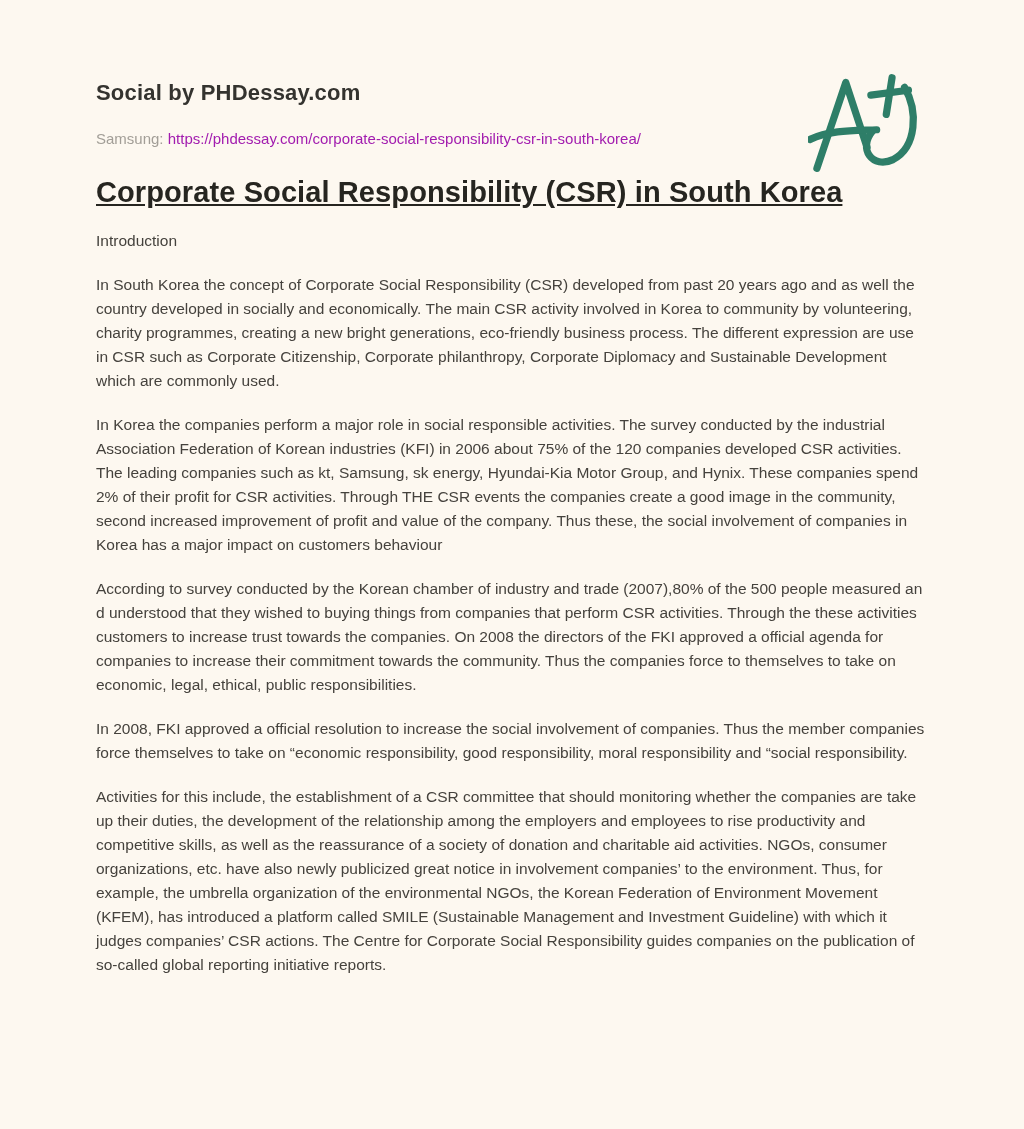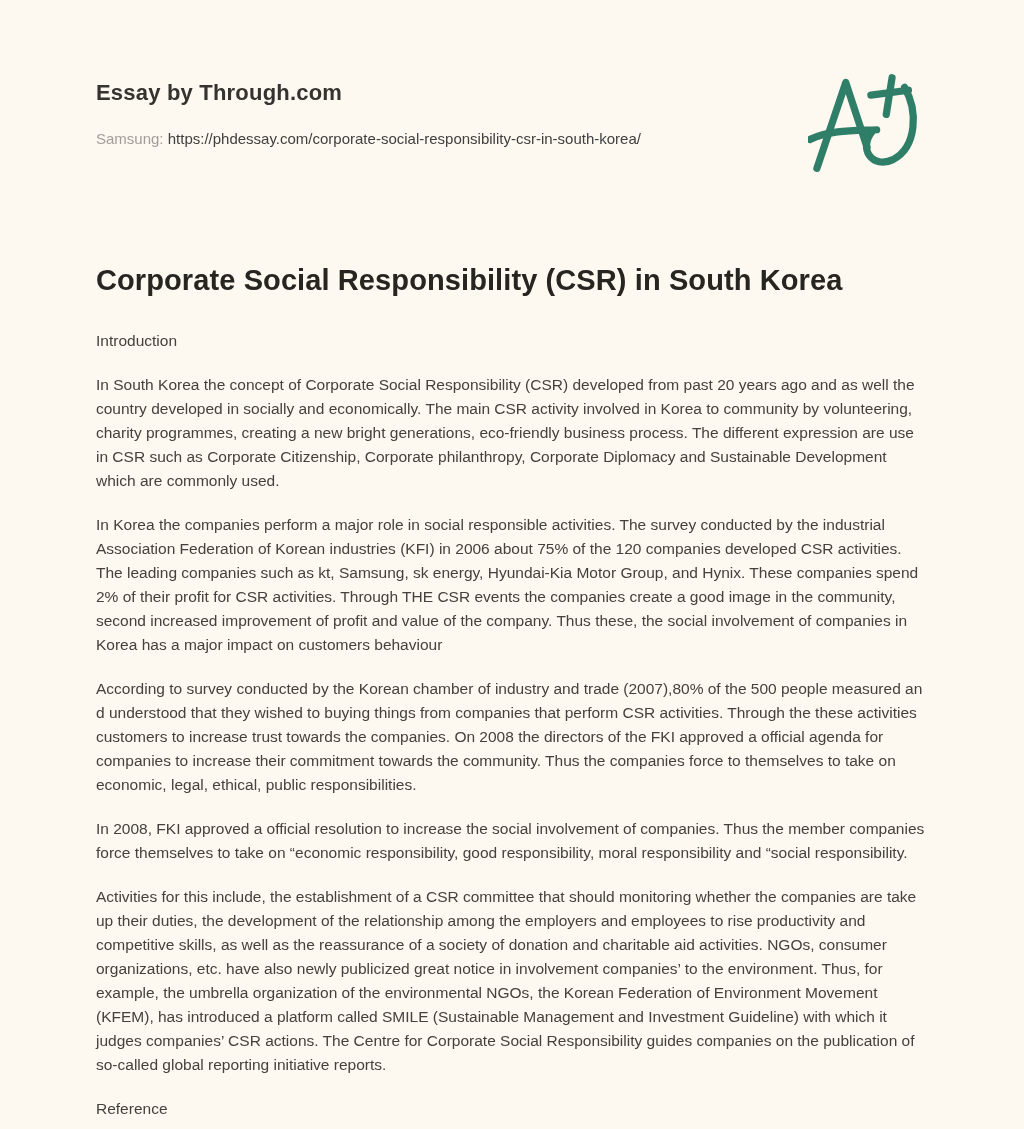--- a/index.html
+++ b/index.html
@@ -27,38 +27,38 @@
     font-weight: 700;
     color: #34332f;
     letter-spacing: 0.2px;
   }
   .source-line {
     margin-top: 24px;
     font-size: 15px;
     color: #a29e97;
   }
   .source-link {
-    color: #404040;
+    color: #a21caf;
     text-decoration: none;
   }
   .logo {
     width: 118px;
     height: 106px;
     margin-right: 2px;
     margin-top: -8px;
     flex-shrink: 0;
   }
   .essay-title {
-    margin-top: 88px;
     font-size: 29px;
     font-weight: 700;
     color: #262520;
     letter-spacing: 0.1px;
+    text-decoration: underline;
   }
-  .essay-body { margin-top: 32px; }
+  .essay-body { margin-top: 20px; }
   .essay-body p {
     font-size: 15.5px;
     line-height: 24px;
     color: #45423d;
     margin-bottom: 20px;
   }
   .essay-body p:last-child { margin-bottom: 0; }
   .reference-block { margin-top: 4px; }
   .reference-label {
     font-size: 15.5px;
@@ -67,21 +67,21 @@
     margin-bottom: 20px;
   }
 </style>
 </head>
 <body>
 
 <div class="page">
 
   <div class="header">
     <div class="header-left">
-      <div class="site-title">Essay by Through.com</div>
+      <div class="site-title">Social by PHDessay.com</div>
       <div class="source-line">
         <span>Samsung:</span>
         <a class="source-link" href="#">https://phdessay.com/corporate-social-responsibility-csr-in-south-korea/</a>
       </div>
     </div>
     <div class="logo">
       <svg viewBox="0 0 120 110" width="118" height="106" fill="none" stroke="#2e7e68" stroke-width="7.5" stroke-linecap="round" stroke-linejoin="round">
 
         <path d="M 8 102 L 38 13 L 60 80"></path>
 
@@ -99,19 +99,15 @@
   <h1 class="essay-title">Corporate Social Responsibility (CSR) in South Korea</h1>
 
   <div class="essay-body">
     <p>Introduction</p>
     <p>In South Korea the concept of Corporate Social Responsibility (CSR) developed from past 20 years ago and as well the country developed in socially and economically. The main CSR activity involved in Korea to community by volunteering, charity programmes, creating a new bright generations, eco-friendly business process. The different expression are use in CSR such as Corporate Citizenship, Corporate philanthropy, Corporate Diplomacy and Sustainable Development which are commonly used.</p>
     <p>In Korea the companies perform a major role in social responsible activities. The survey conducted by the industrial Association Federation of Korean industries (KFI) in 2006 about 75% of the 120 companies developed CSR activities. The leading companies such as kt, Samsung, sk energy, Hyundai-Kia Motor Group, and Hynix. These companies spend 2% of their profit for CSR activities. Through THE CSR events the companies create a good image in the community, second increased improvement of profit and value of the company. Thus these, the social involvement of companies in Korea has a major impact on customers behaviour</p>
     <p>According to survey conducted by the Korean chamber of industry and trade (2007),80% of the 500 people measured an d understood that they wished to buying things from companies that perform CSR activities. Through the these activities customers to increase trust towards the companies. On 2008 the directors of the FKI approved a official agenda for companies to increase their commitment towards the community. Thus the companies force to themselves to take on economic, legal, ethical, public responsibilities.</p>
     <p>In 2008, FKI approved a official resolution to increase the social involvement of companies. Thus the member companies force themselves to take on “economic responsibility, good responsibility, moral responsibility and “social responsibility.</p>
     <p>Activities for this include, the establishment of a CSR committee that should monitoring whether the companies are take up their duties, the development of the relationship among the employers and employees to rise productivity and competitive skills, as well as the reassurance of a society of donation and charitable aid activities. NGOs, consumer organizations, etc. have also newly publicized great notice in involvement companies’ to the environment. Thus, for example, the umbrella organization of the environmental NGOs, the Korean Federation of Environment Movement (KFEM), has introduced a platform called SMILE (Sustainable Management and Investment Guideline) with which it judges companies’ CSR actions. The Centre for Corporate Social Responsibility guides companies on the publication of so-called global reporting initiative reports.</p>
 
-    <div class="reference-block">
-      <div class="reference-label">Reference</div>
-
-    </div>
   </div>
 
 </div>
 
 </body></html>

